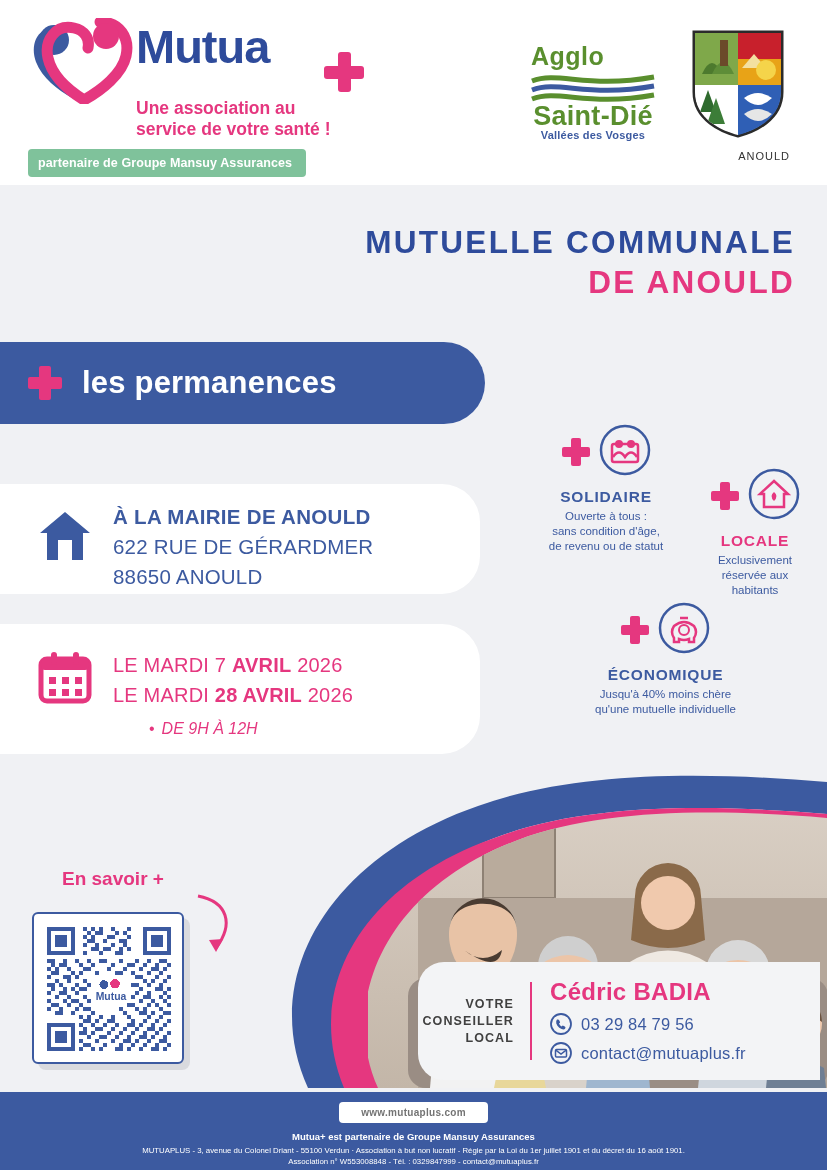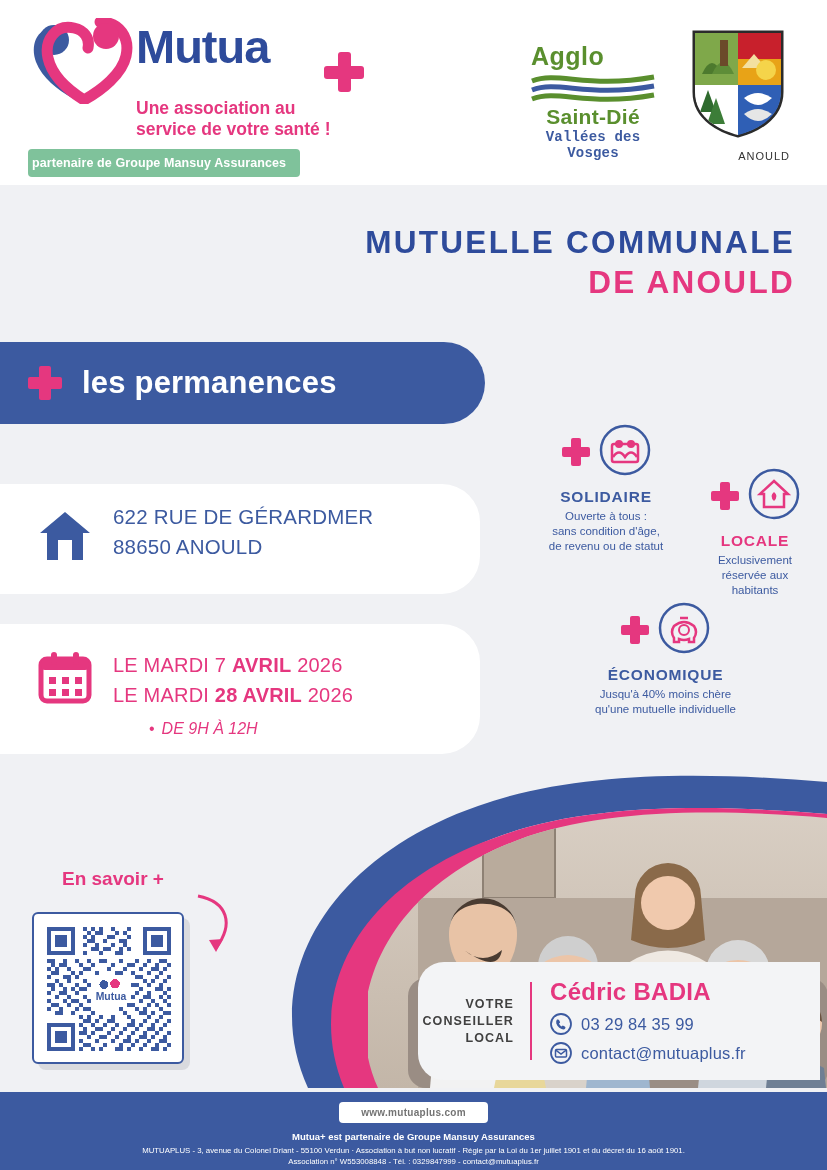--- a/index.html
+++ b/index.html
@@ -55,31 +55,31 @@
     line-height: 21px;
     margin-left: 108px;
     margin-top: -6px;
   }
   .partner-pill {
     margin-top: 9px;
     background: #7fc29b;
     color: #ffffff;
     font-size: 12.5px;
     font-weight: bold;
-    padding: 7px 14px 7px 4px;
+    padding: 7px 14px 7px 10px;
     border-radius: 4px;
     display: inline-block;
     letter-spacing: .1px;
   }
 
   .agglo { position: absolute; left: 527px; top: 42px; width: 132px; text-align: center; }
   .agglo-top { font-size: 25px; font-weight: bold; color: #5a8f2e; letter-spacing: .5px; text-align: left; margin-left: 4px;}
   .agglo-waves { height: 30px; margin: 2px 0 1px 0; }
-  .agglo-bot { font-size: 21px; font-weight: bold; color: #5a8f2e; letter-spacing: .3px; line-height: 25px;}
-  .agglo-sub { font-size: 14px; font-weight: bold; color: #3c5aa0; letter-spacing: .2px; font-family: Liberation Mono, monospace;}
+  .agglo-bot { font-size: 27px; font-weight: bold; color: #5a8f2e; letter-spacing: .3px; line-height: 25px;}
+  .agglo-sub { font-size: 11px; font-weight: bold; color: #3c5aa0; letter-spacing: .2px;}
 
   .blason { position: absolute; left: 686px; top: 28px; width: 104px; text-align: center; }
   .blason-label { font-size: 11px; letter-spacing: 1px; color: #333; margin-top: 6px; font-weight: normal; text-align: right;}
 
   
   .title-block {
     position: absolute;
     right: 32px; top: 222px;
     text-align: right;
     z-index: 4;
@@ -386,20 +386,21 @@
   </div>
 
   <div class="card card-address">
     <div class="card-icon">
       <svg width="54" height="52" viewBox="0 0 54 52">
         <path d="M27,2 L52,23 L45,23 L45,50 L9,50 L9,23 L2,23 Z" fill="#3c5aa0"></path>
         <rect x="20" y="30" width="14" height="20" fill="#ffffff"></rect>
       </svg>
     </div>
     <div class="addr-lines">
+      <div class="addr-1">À LA MAIRIE DE ANOULD</div>
       <div class="addr-2">622 RUE DE GÉRARDMER</div>
       <div class="addr-3">88650 ANOULD</div>
     </div>
   </div>
 
   <div class="card card-dates">
     <div class="card-icon">
       <svg width="54" height="54" viewBox="0 0 54 54">
         <rect x="3" y="9" width="48" height="42" rx="6" fill="none" stroke="#e5377f" stroke-width="5"></rect>
         <rect x="3" y="9" width="48" height="11" rx="4" fill="#e5377f"></rect>
@@ -732,21 +733,21 @@
       <div>LOCAL</div>
     </div>
     <div class="contact-div"></div>
     <div class="contact-right">
       <div class="contact-name">Cédric BADIA</div>
       <div class="contact-row">
         <svg width="22" height="22" viewBox="0 0 22 22">
           <circle cx="11" cy="11" r="10" fill="none" stroke="#3c5aa0" stroke-width="1.8"></circle>
           <path d="M7,6.6 q1.6,-0.6 2.3,0.8 l0.7,1.5 q0.3,0.7 -0.4,1.2 l-0.6,0.4 q0.7,2 2.6,3 l0.5,-0.6 q0.5,-0.6 1.2,-0.2 l1.5,0.8 q1.2,0.7 0.4,2 q-1.1,1.6 -3.6,0.6 q-2.6,-1 -4.2,-3.3 q-1.6,-2.3 -1.2,-4.2 q0.2,-1.2 0.8,-2 Z" fill="#3c5aa0"></path>
         </svg>
-        <span class="txt">03 29 84 35 99</span>
+        <span class="txt">03 29 84 79 56</span>
       </div>
       <div class="contact-row">
         <svg width="22" height="22" viewBox="0 0 22 22">
           <circle cx="11" cy="11" r="10" fill="none" stroke="#3c5aa0" stroke-width="1.8"></circle>
           <rect x="5.5" y="7.5" width="11" height="7.5" rx="1" fill="none" stroke="#3c5aa0" stroke-width="1.5"></rect>
           <path d="M5.8,8.2 L11,12 L16.2,8.2" fill="none" stroke="#3c5aa0" stroke-width="1.5"></path>
         </svg>
         <span class="txt">contact@mutuaplus.fr</span>
       </div>
     </div>

